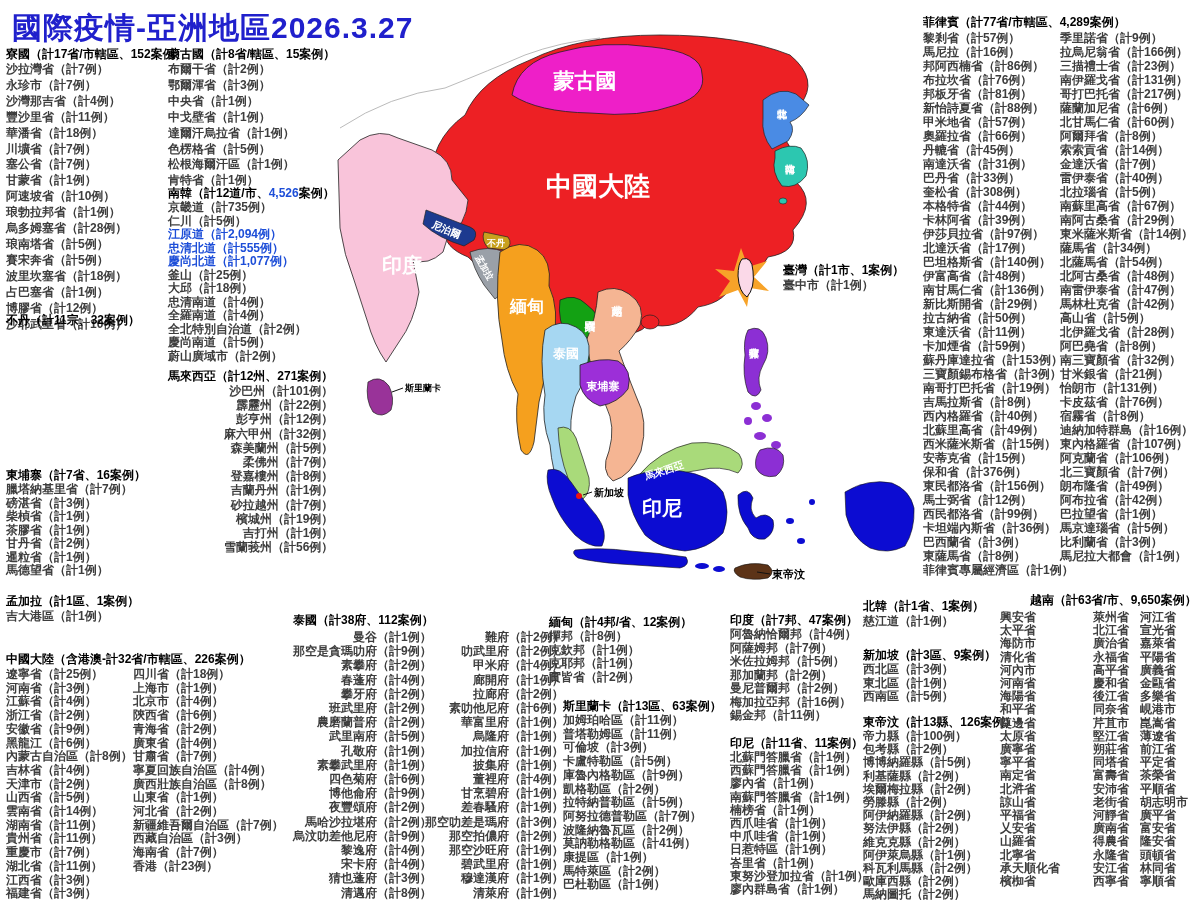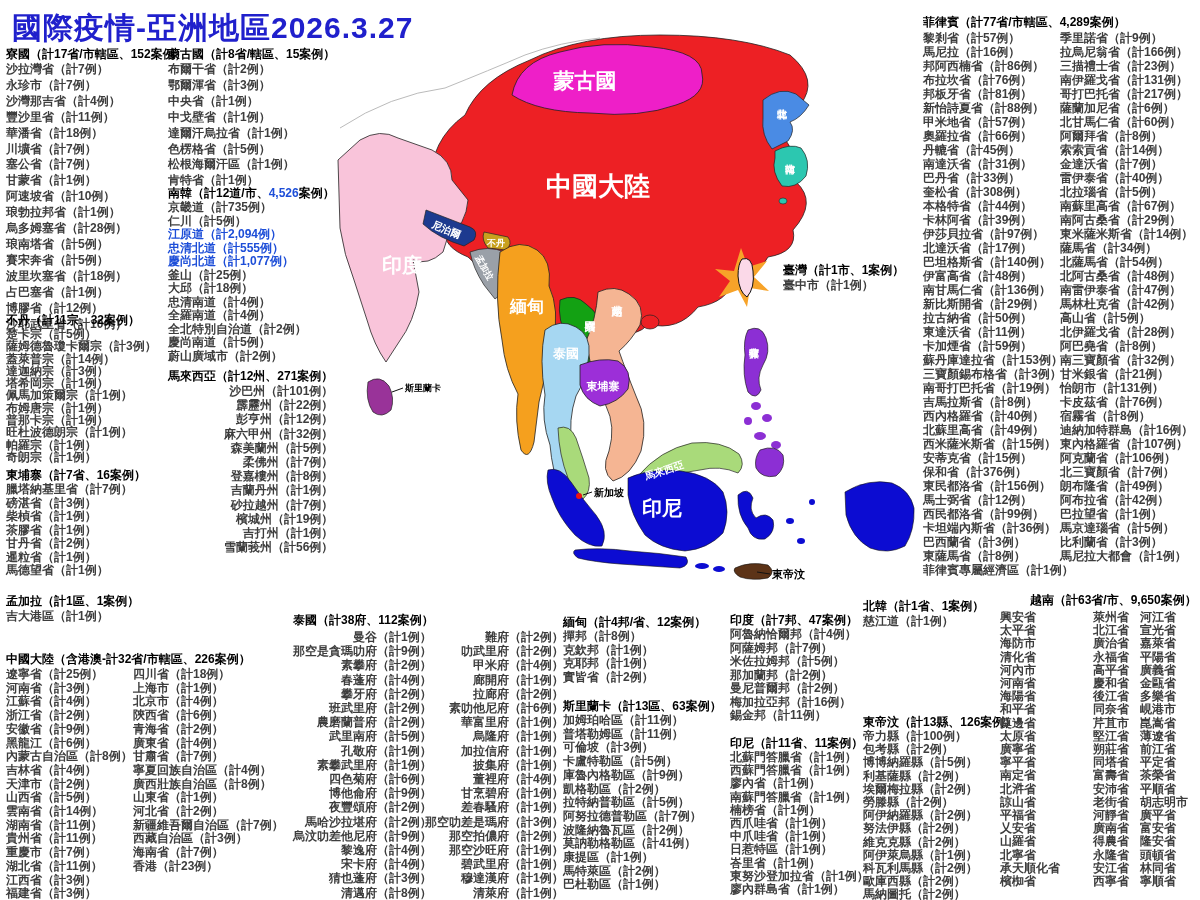--- a/index.html
+++ b/index.html
@@ -19,21 +19,21 @@
   .lh123 .it{line-height:12.3px;}
   .red{color:#1d4ed8;}
   
   #sec-laos{left:6px;top:46px}        #sec-bhutan{left:6px;top:312px}
   #sec-cambodia{left:6px;top:467px}   #sec-bangladesh{left:6px;top:593px}
   #sec-china-h{left:6px;top:651px}    #sec-china-c1{left:6px;top:668px}
   #sec-china-c2{left:133px;top:668px} #sec-mongolia{left:168px;top:46px}
   #sec-skorea{left:168px;top:185px}   #sec-malaysia{left:168px;top:368px}
   #sec-nepal{left:277px;top:487px}    #sec-thailand-h{left:293px;top:612px}
   #sec-thailand-c1{left:293px;top:630px} #sec-thailand-c2{left:425px;top:630px}
-  #sec-myanmar{left:563px;top:614px}  #sec-srilanka{left:563px;top:698px}
+  #sec-myanmar{left:549px;top:614px}  #sec-srilanka{left:563px;top:698px}
   #sec-india{left:730px;top:612px}    #sec-indonesia{left:730px;top:735px}
   #sec-nkorea{left:863px;top:598px}   #sec-singapore{left:863px;top:647px}
   #sec-easttimor{left:863px;top:714px}#sec-vietnam-h{left:1030px;top:592px}
   #sec-vn-c1{left:1000px;top:611px}   #sec-vn-c2{left:1093px;top:611px}
   #sec-vn-c3{left:1140px;top:611px}   #sec-ph-h{left:923px;top:14px}
   #sec-ph-c1{left:923px;top:31px}     #sec-ph-c2{left:1060px;top:31px}
   #sec-taiwan{left:783px;top:262px}
   .map-label{font-weight:800;fill:#ffffff;}
   .map-label-dark{font-weight:800;fill:#000000;}
   .vtext{writing-mode:vertical-rl;text-orientation:upright;}
@@ -153,33 +153,20 @@
         <div class="it">琅南塔省（計5例）</div>
         <div class="it">賽宋奔省（計5例）</div>
         <div class="it">波里坎塞省（計18例）</div>
         <div class="it">占巴塞省（計1例）</div>
         <div class="it">博膠省（計12例）</div>
         <div class="it">沙耶武里省（計10例）</div>
       </div>
   </div>
   <div class="sec lh123" id="sec-bhutan">
     <div class="t">不丹（計11宗、32案例）</div>
-    <div>
-        <div class="it">楚卡宗（計5例）</div>
-        <div class="it">薩姆德魯瓊卡爾宗（計3例）</div>
-        <div class="it">蓋萊普宗（計14例）</div>
-        <div class="it">達迦納宗（計3例）</div>
-        <div class="it">塔希岡宗（計1例）</div>
-        <div class="it">佩馬加策爾宗（計1例）</div>
-        <div class="it">布姆唐宗（計1例）</div>
-        <div class="it">普那卡宗（計1例）</div>
-        <div class="it">旺杜波德朗宗（計1例）</div>
-        <div class="it">帕羅宗（計1例）</div>
-        <div class="it">奇朗宗（計1例）</div>
-      </div>
   </div>
   <div class="sec lh135" id="sec-cambodia">
     <div class="t">東埔寨（計7省、16案例）</div>
     <div>
         <div class="it">臘塔納基里省（計7例）</div>
         <div class="it">磅湛省（計3例）</div>
         <div class="it">柴楨省（計1例）</div>
         <div class="it">茶膠省（計1例）</div>
         <div class="it">甘丹省（計2例）</div>
         <div class="it">暹粒省（計1例）</div>
@@ -383,20 +370,28 @@
         <div class="it">日惹特區（計1例）</div>
         <div class="it">峇里省（計1例）</div>
         <div class="it">東努沙登加拉省（計1例）</div>
         <div class="it">廖內群島省（計1例）</div>
       </div>
   </div>
   <div class="sec" id="sec-nkorea">
     <div class="t">北韓（計1省、1案例）</div>
     <div>
         <div class="it">慈江道（計1例）</div>
+      </div>
+  </div>
+  <div class="sec lh137" id="sec-singapore">
+    <div class="t">新加坡（計3區、9案例）</div>
+    <div>
+        <div class="it">西北區（計3例）</div>
+        <div class="it">東北區（計1例）</div>
+        <div class="it">西南區（計5例）</div>
       </div>
   </div>
   <div class="sec lh132" id="sec-easttimor">
     <div class="t">東帝汶（計13縣、126案例）</div>
     <div>
         <div class="it">帝力縣（計100例）</div>
         <div class="it">包考縣（計2例）</div>
         <div class="it">博博納羅縣（計5例）</div>
         <div class="it">利基薩縣（計2例）</div>
         <div class="it">埃爾梅拉縣（計2例）</div>

